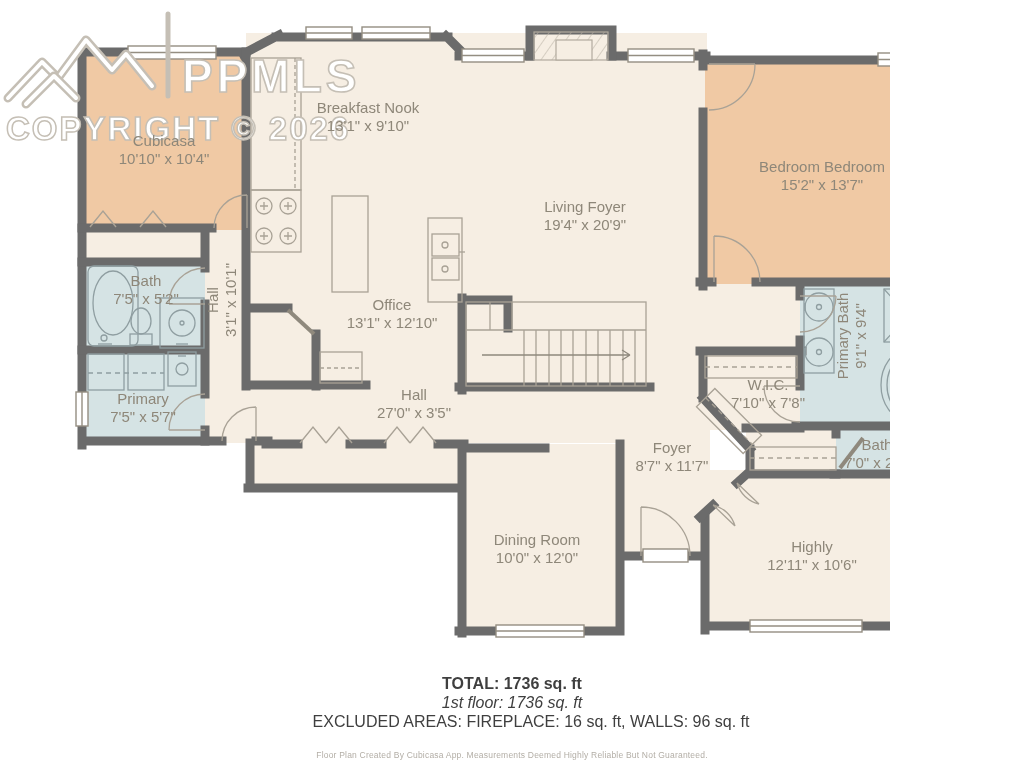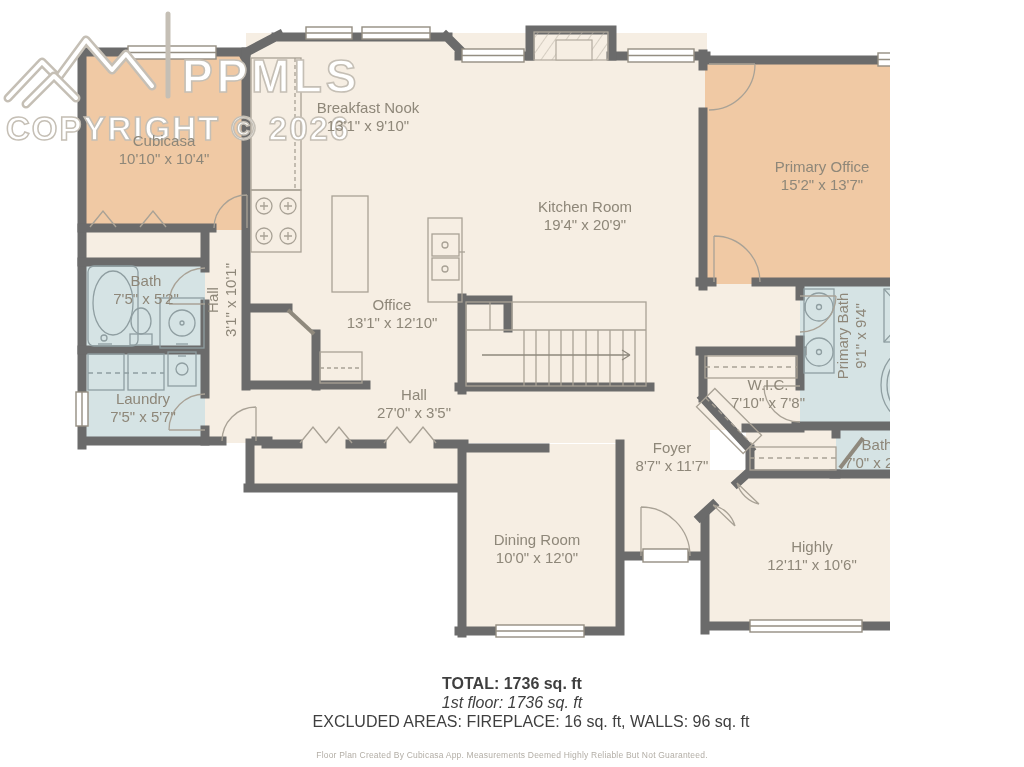--- a/index.html
+++ b/index.html
@@ -298,37 +298,37 @@
   </div>
   <div class="room-label" style="left:368px;top:117px">
     <div class="rn">Breakfast Nook</div>
     <div class="rd">13'1" x 9'10"</div>
   </div>
   <div class="room-label" style="left:392px;top:314px">
     <div class="rn">Office</div>
     <div class="rd">13'1" x 12'10"</div>
   </div>
   <div class="room-label" style="left:585px;top:216px">
-    <div class="rn">Kitchen Room</div>
+    <div class="rn">Living Foyer</div>
     <div class="rd">19'4" x 20'9"</div>
   </div>
   <div class="room-label" style="left:822px;top:176px">
-    <div class="rn">Primary Office</div>
+    <div class="rn">Bedroom Bedroom</div>
     <div class="rd">15'2" x 13'7"</div>
   </div>
   <div class="room-label" style="left:146px;top:290px">
     <div class="rn">Bath</div>
     <div class="rd">7'5" x 5'2"</div>
   </div>
   <div class="room-label vert" style="left:222px;top:300px">
     <div class="rn">Hall</div>
     <div class="rd">3'1" x 10'1"</div>
   </div>
   <div class="room-label" style="left:143px;top:408px">
-    <div class="rn">Laundry</div>
+    <div class="rn">Primary</div>
     <div class="rd">7'5" x 5'7"</div>
   </div>
   <div class="room-label" style="left:414px;top:404px">
     <div class="rn">Hall</div>
     <div class="rd">27'0" x 3'5"</div>
   </div>
   <div class="room-label" style="left:768px;top:394px">
     <div class="rn">W.I.C.</div>
     <div class="rd">7'10" x 7'8"</div>
   </div>

